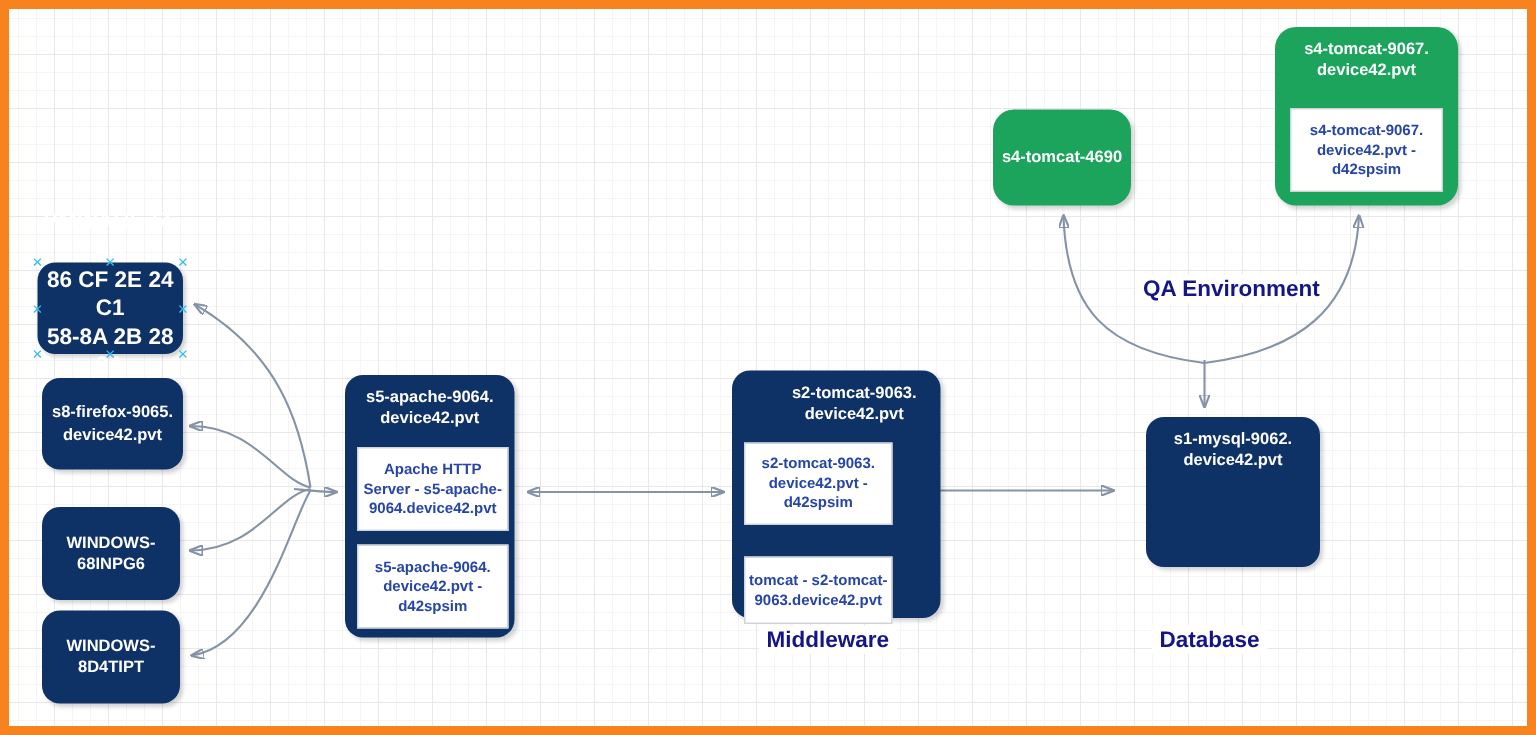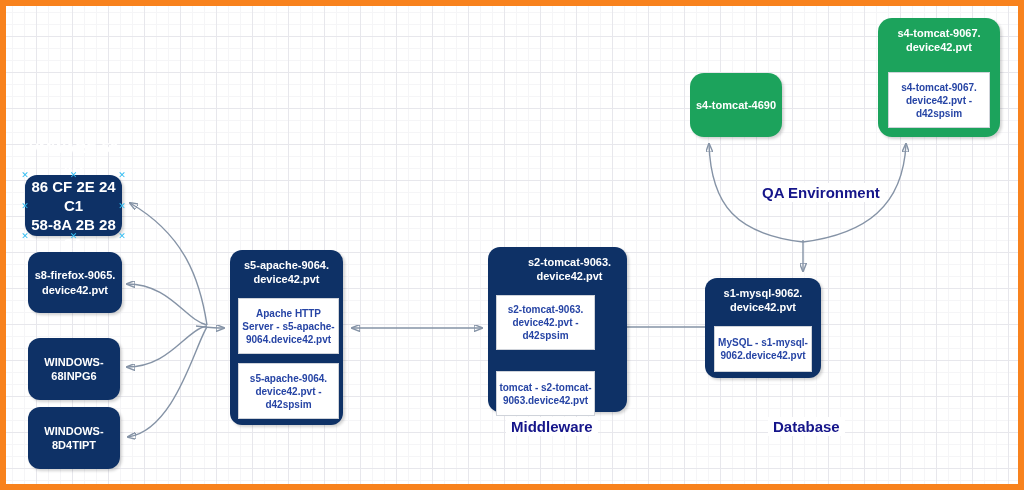--- a/index.html
+++ b/index.html
@@ -31,21 +31,21 @@
     box-shadow:2px 2px 3px rgba(0,0,0,0.18);
     display:flex;flex-direction:column;align-items:center;
     text-align:center;font-weight:bold;
   }
   .node.simple{justify-content:center;}
   .node .node-title{
     white-space:pre-line;font-size:11px;line-height:1.28;
     padding:2px 2px;
   }
   .node.compound .node-title{padding-top:8px;}
-  .node.green{background:#1CA35C;border-radius:14px;margin-left:28px;}
+  .node.green{background:#1CA35C;border-radius:14px;}
   .inner-box{
     position:absolute;background:#ffffff;border:1px solid #cfd3da;
     color:#2745A5;font-size:10px;font-weight:bold;line-height:1.3;
     display:flex;align-items:center;justify-content:center;
     text-align:center;white-space:pre-line;
   }
   .flabel{
     position:absolute;z-index:3;background:#ffffff;
     color:#15158A;font-weight:bold;font-size:15px;
     padding:1px 5px;white-space:nowrap;
@@ -143,25 +143,23 @@
   <div class="node compound" style="left:488px;top:247px;width:115px;height:165px;padding-left:24px;">
     <div class="node-title">s2-tomcat-9063.
 device42.pvt</div>
     <div class="inner-box" style="left:8px;top:48px;width:97px;height:53px;">s2-tomcat-9063.
 device42.pvt -
 d42spsim</div>
     <div class="inner-box" style="left:8px;top:124px;width:97px;height:43px;">tomcat - s2-tomcat-
 9063.device42.pvt</div>
   </div>
 
-  <div class="node compound" style="left:705px;top:278px;width:116px;height:100px;">
+  <div class="node compound" style="left:764px;top:278px;width:116px;height:100px;">
     <div class="node-title">s1-mysql-9062.
 device42.pvt</div>
-    <div class="inner-box" style="left:9px;top:48px;width:96px;height:44px;">MySQL - s1-mysql-
-9062.device42.pvt</div>
   </div>
 
   <div class="node green simple" style="left:662px;top:73px;width:92px;height:64px;">
     <div class="node-title">s4-tomcat-4690</div>
   </div>
 
   <div class="node green compound" style="left:850px;top:18px;width:122px;height:119px;">
     <div class="node-title">s4-tomcat-9067.
 device42.pvt</div>
     <div class="inner-box" style="left:10px;top:54px;width:100px;height:54px;">s4-tomcat-9067.

